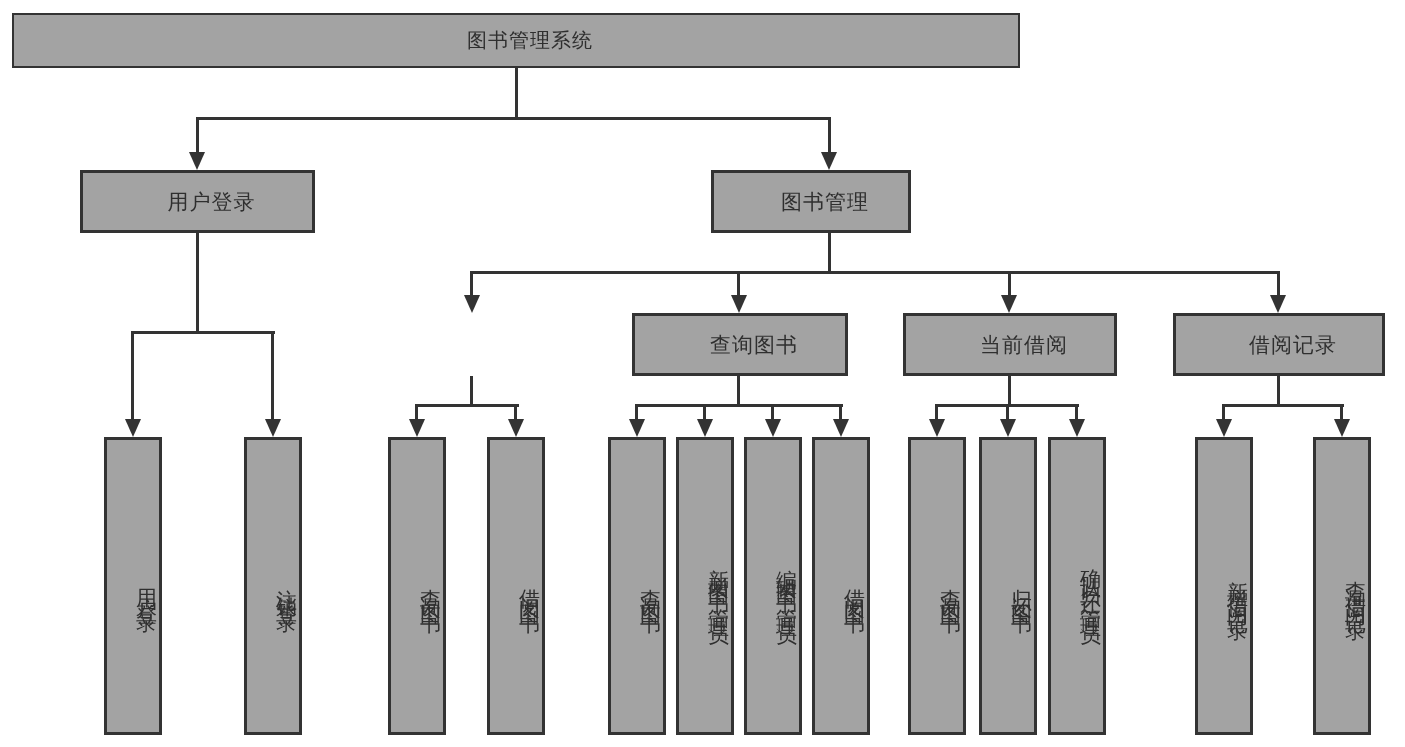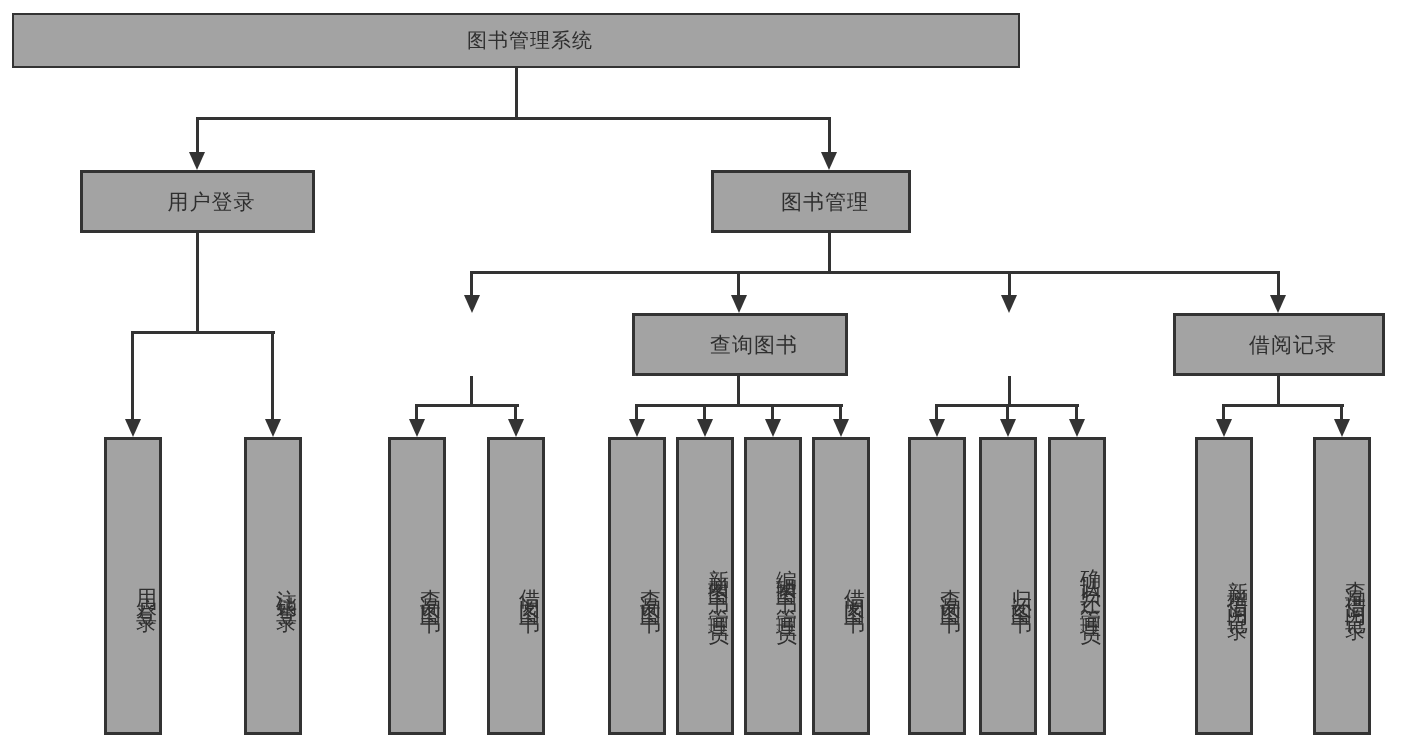--- a/index.html
+++ b/index.html
@@ -57,20 +57,21 @@
   <div class="ln" style="left:470px;top:271px;width:3px;height:24px;"></div>
   <div class="ln" style="left:737px;top:271px;width:3px;height:24px;"></div>
   <div class="ln" style="left:1008px;top:271px;width:3px;height:24px;"></div>
   <div class="ln" style="left:1277px;top:271px;width:3px;height:24px;"></div>
   <div class="arrow" style="left:464px;top:295px;"></div>
   <div class="arrow" style="left:731px;top:295px;"></div>
   <div class="arrow" style="left:1001px;top:295px;"></div>
   <div class="arrow" style="left:1270px;top:295px;"></div>
 
   <div class="box" style="left:632px;top:313px;width:216px;height:63px;">查询图书</div>
+  <div class="box" style="left:903px;top:313px;width:214px;height:63px;">当前借阅</div>
   <div class="box" style="left:1173px;top:313px;width:212px;height:63px;">借阅记录</div>
 
   <div class="ln" style="left:470px;top:376px;width:3px;height:30px;"></div>
   <div class="ln" style="left:415px;top:404px;width:104px;height:3px;"></div>
   <div class="ln" style="left:415px;top:404px;width:3px;height:17px;"></div>
   <div class="ln" style="left:514px;top:404px;width:3px;height:17px;"></div>
   <div class="arrow" style="left:409px;top:419px;"></div>
   <div class="arrow" style="left:508px;top:419px;"></div>
 
   <div class="ln" style="left:737px;top:376px;width:3px;height:30px;"></div>

